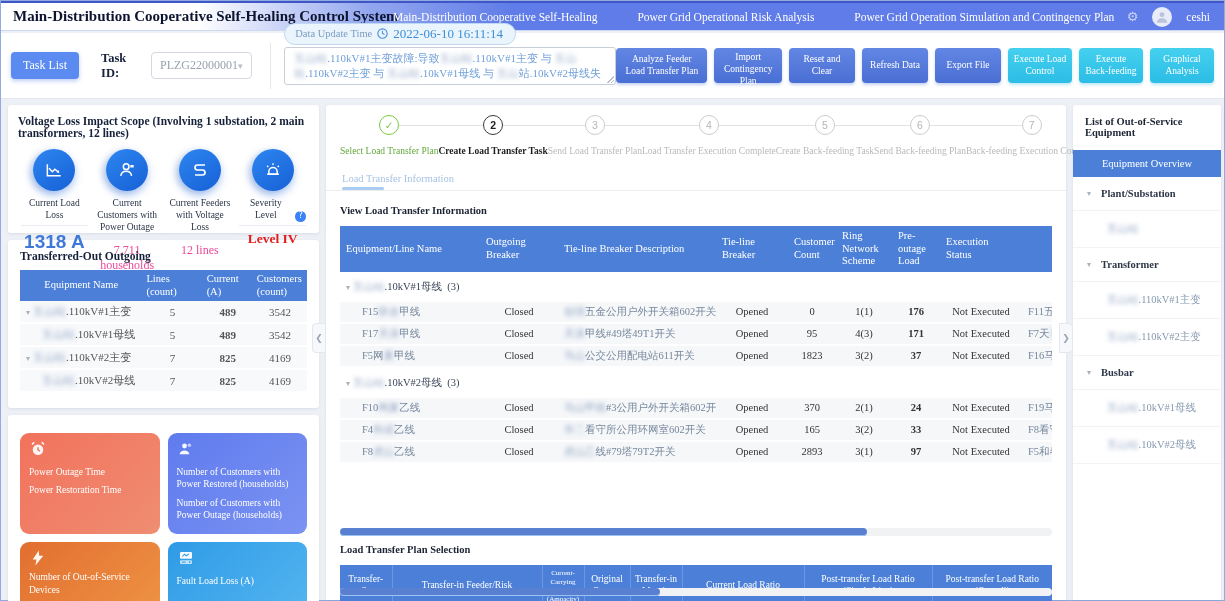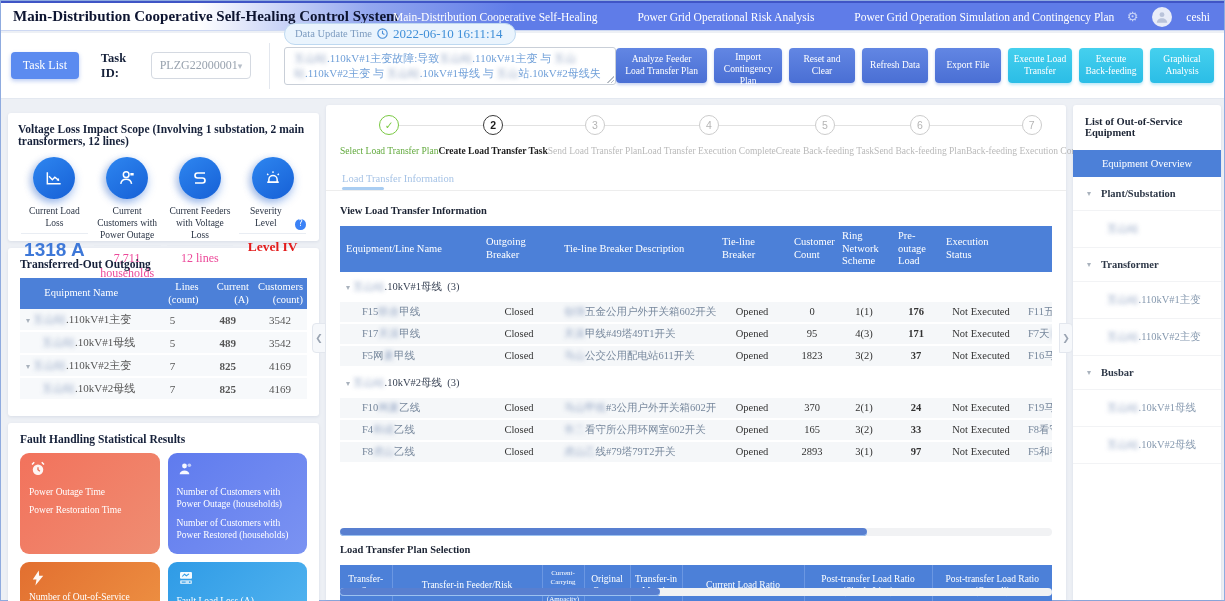--- a/index.html
+++ b/index.html
@@ -33,40 +33,40 @@
   .update-time { font-size:13px; color:#3f8fd8; }
   .fault-box { width:332px; height:38px; border:1px solid #c9cfd8; border-radius:3px; background:#fff; padding:3px 9px; font-size:11px; line-height:1.45; color:#6f9fd8; position:relative; overflow:hidden; cursor:text; }
   .fault-box::after { content:""; position:absolute; right:1px; bottom:1px; width:7px; height:7px;
     background:linear-gradient(135deg,transparent 50%,#b8bec6 50%,#b8bec6 60%,transparent 60%,transparent 72%,#b8bec6 72%,#b8bec6 82%,transparent 82%); }
   .tb-buttons { margin-left:auto; display:flex; gap:7px; align-items:center; }
   .tb-btn { border:none; border-radius:4px; color:#fff; font-size:9.5px; line-height:1.25; padding:4px 5px; height:35px; cursor:pointer; font-family:inherit; text-align:center; }
   .tb-btn.blue { background:linear-gradient(#6286e3,#4a6fd4); box-shadow:0 2px 3px rgba(70,110,210,.3); min-width:66px; }
   .tb-btn.cyan { background:linear-gradient(#45d0ee,#2bbde6); box-shadow:0 2px 3px rgba(40,180,230,.3); min-width:64px; }
 
   
-  .left-col { position:absolute; left:7px; top:112px; width:311px; bottom:4px; }
+  .left-col { position:absolute; left:7px; top:104px; width:311px; bottom:4px; }
   .panel { background:#ffffff; border-radius:3px; box-shadow:0 1px 3px rgba(80,100,140,.12); }
   .panel-title { font-size:11.5px; font-weight:bold; color:#16213a; }
 
   
   .impact { padding:10px 10px 8px; height:128px; }
   .stats { display:flex; justify-content:center; margin-top:10px; }
   .stat { width:25%; text-align:center; }
   .stat-icon { width:42px; height:42px; border-radius:50%; margin:0 auto; background:linear-gradient(145deg,#2e86f0,#1660d6); display:flex; align-items:center; justify-content:center; box-shadow:0 4px 8px rgba(40,110,220,.35), -4px 2px 6px rgba(160,180,220,.45); }
   .stat-label { font-size:9.5px; color:#2a3445; margin:7px 3px 0; padding-bottom:3px; border-bottom:1px solid #e9edf3; line-height:1.25; min-height:26px; display:flex; align-items:flex-end; justify-content:center; gap:3px; }
   .stat-value { margin-top:5px; font-size:12px; color:#ec4899; }
   .stat-value.big { font-size:19px; font-weight:bold; color:#3e78d8; font-family:"Liberation Sans","DejaVu Sans",sans-serif; }
   .stat-value.red { font-size:13.5px; font-weight:bold; color:#e31c1c; }
   .help-badge { width:11px; height:11px; border-radius:50%; background:#3b82f6; color:#fff; font-size:8px; display:inline-flex; align-items:center; justify-content:center; font-family:"DejaVu Sans",sans-serif; }
 
   
   .transferred { margin-top:7px; padding:10px 12px; height:168px; }
   table { border-collapse:collapse; }
   .to-table { width:100%; margin-top:8px; table-layout:fixed; }
-  .to-table th { background:#4c80d8; color:#fff; font-weight:normal; font-size:10.5px; padding:3px 4px; text-align:right; line-height:1.2; }
+  .to-table th { background:#4c80d8; color:#fff; font-weight:normal; font-size:10.5px; padding:3px 4px; text-align:left; line-height:1.2; }
   .to-table td { font-size:11px; padding:3px 4px; background:#f7f9fb; border-bottom:2px solid #ffffff; color:#555; }
   .to-name { color:#76879c; white-space:nowrap; overflow:hidden; }
   .chev-sm { color:#a9b2bd; font-size:8px; font-family:"DejaVu Sans",sans-serif; margin-right:3px; }
   .c-orange { color:#ef9a70;font-weight:bold; }
   .c-teal { color:#3fbf9f; }
 
   
   .faultstats { margin-top:7px; padding:10px 12px 12px; height:188px; }
   .cards { display:grid; grid-template-columns:1fr 1fr; gap:8px; margin-top:8px; }
   .card { border-radius:9px; padding:7px 9px; color:#fff; min-height:75px; }
@@ -168,21 +168,21 @@
         <span class="update-time">2022-06-10 16:11:14</span>
       </div>
       <div class="fault-box"><span class="blur">五山站</span><span>.110kV#1主变故障:导致</span><span class="blur">五山站</span><span>.110kV#1主变 与 </span><span class="blur">五山站</span><span>.110kV#2主变 与 </span><span class="blur">五山站</span><span>.10kV#1母线 与 </span><span class="blur">五山</span><span>站.10kV#2母线失压</span></div>
     </div>
     <div class="tb-buttons" id="tb-buttons">
         <button class="tb-btn blue">Analyze Feeder Load Transfer Plan</button>
         <button class="tb-btn blue">Import Contingency Plan</button>
         <button class="tb-btn blue">Reset and Clear</button>
         <button class="tb-btn blue">Refresh Data</button>
         <button class="tb-btn blue">Export File</button>
-        <button class="tb-btn cyan">Execute Load Transfer</button>
+        <button class="tb-btn cyan">Execute Load Control</button>
         <button class="tb-btn cyan">Execute Back-feeding</button>
         <button class="tb-btn cyan">Graphical Analysis</button>
       </div>
   </div>
 
   <div class="left-col">
 
     <div class="panel impact">
       <div class="panel-title">Voltage Loss Impact Scope (Involving 1 substation, 2 main transformers, 12 lines)</div>
       <div class="stats" id="impact-stats">
@@ -271,39 +271,38 @@
               <td class="to-name" style="padding-left: 22px;"><span class="blur">五山站</span><span>.10kV#2母线</span></td>
               <td style="text-align: center;">7</td>
               <td class="c-orange" style="text-align: center;">825</td>
               <td class="c-teal" style="text-align: center;">4169</td>
             </tr>
           </tbody>
       </table>
     </div>
 
     <div class="panel faultstats">
-      <div class="panel-title">Fault Handling Statistical Results</div>
       <div class="cards" id="fault-cards">
           <div class="card sp" style="background: linear-gradient(135deg, rgb(242, 114, 92), rgb(239, 141, 114));">
             <div class="cicon"><svg width="18" height="18" viewBox="0 0 24 24">
                 <circle cx="12" cy="13" r="7" fill="#fff" opacity=".92"></circle>
                 <path d="M12 9.5V13l2.5 2" stroke="#e8705a" stroke-width="1.8" fill="none"></path>
                 <path d="M4 6l3-3M20 6l-3-3" stroke="#fff" stroke-width="2"></path>
               </svg></div>
             <div class="cline">Power Outage Time</div>
             <div class="cline">Power Restoration Time</div>
           </div>
           <div class="card sp" style="background: linear-gradient(135deg, rgb(95, 123, 238), rgb(123, 147, 242));">
             <div class="cicon"><svg width="18" height="18" viewBox="0 0 24 24">
                 <circle cx="10" cy="8" r="3.2" fill="#fff" opacity=".95"></circle>
                 <path d="M3.5 19c.6-3.4 3-5 6.5-5s5.9 1.6 6.5 5z" fill="#fff" opacity=".95"></path>
                 <circle cx="16.5" cy="7" r="2.4" fill="#fff" opacity=".6"></circle>
               </svg></div>
+            <div class="cline">Number of Customers with Power Restored (households)</div>
             <div class="cline">Number of Customers with Power Outage (households)</div>
-            <div class="cline">Number of Customers with Power Restored (households)</div>
           </div>
           <div class="card dense" style="background: linear-gradient(135deg, rgb(226, 111, 48), rgb(238, 147, 68));">
             <div class="cicon"><svg width="18" height="18" viewBox="0 0 24 24">
                 <path d="M13 2L5 14h5l-1.5 8L19 9h-5.5z" fill="#fff" opacity=".95"></path>
               </svg></div>
             <div class="cline">Number of Out-of-Service Devices</div>
           </div>
           <div class="card sp" style="background: linear-gradient(135deg, rgb(47, 155, 230), rgb(84, 181, 240));">
             <div class="cicon"><svg width="18" height="18" viewBox="0 0 24 24">
                 <rect x="4" y="4" width="16" height="9" rx="1.5" fill="#fff" opacity=".95"></rect>

